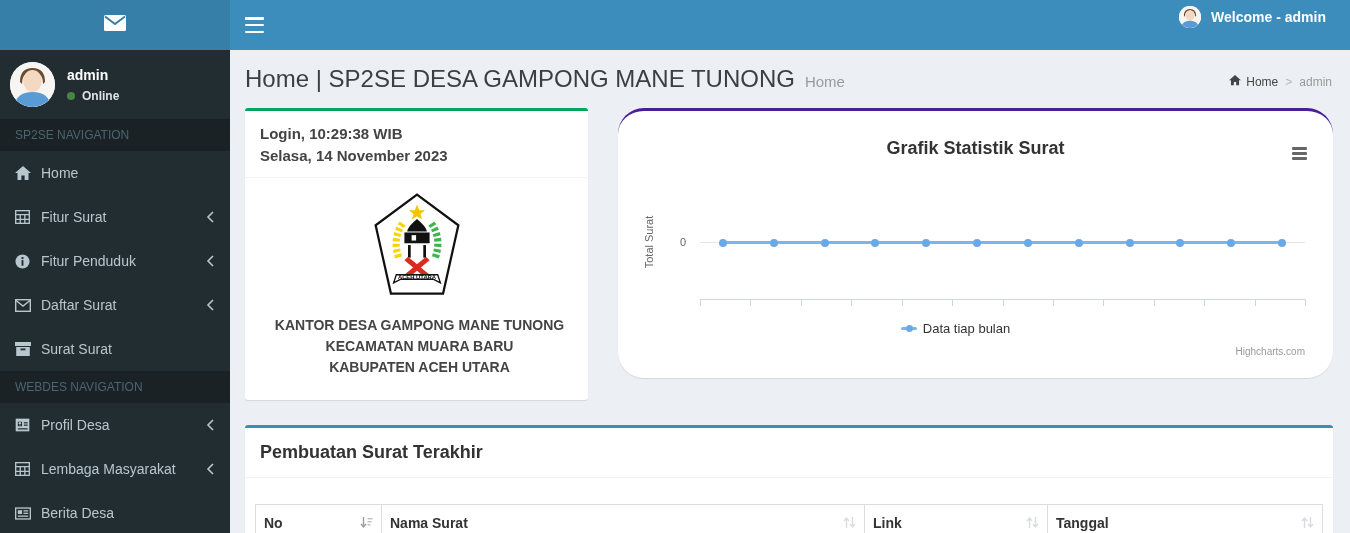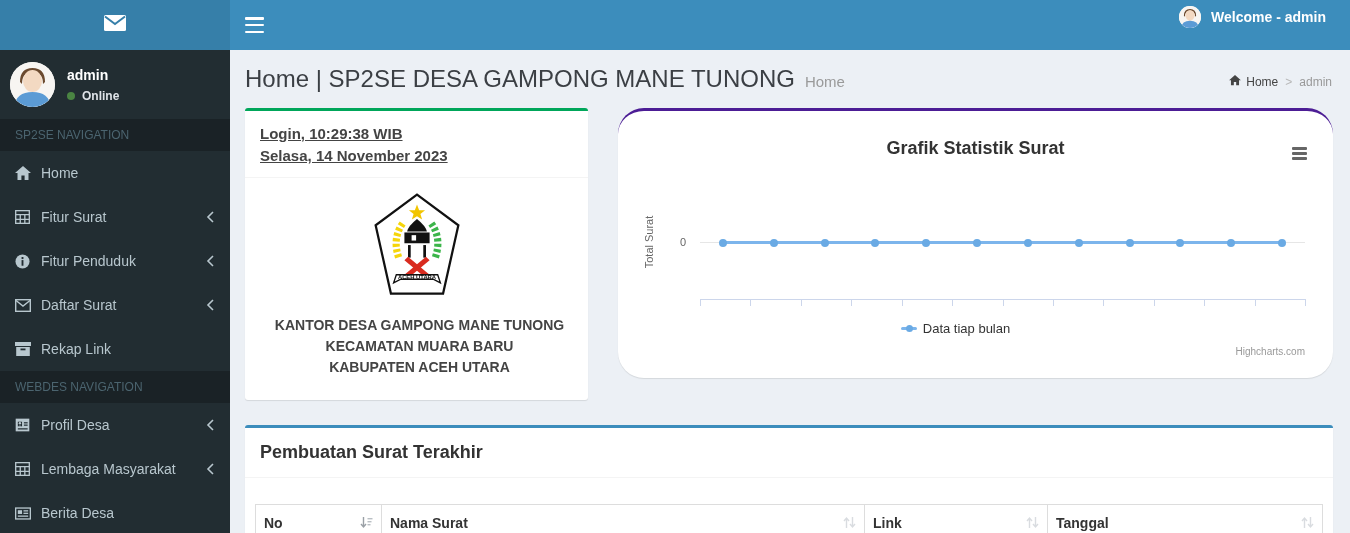--- a/index.html
+++ b/index.html
@@ -44,21 +44,21 @@
 
   .box { position:absolute; background:#fff; border-radius:3px;
          box-shadow:0 1px 1px rgba(0,0,0,0.1); }
   .bt-green { border-top:3px solid #00a65a; }
   .bt-red   { border-top:3px solid #4c1d95;border-radius:26px; }
   .bt-blue  { border-top:3px solid #3c8dbc; }
 
   
   .login-box { left:15px; top:58px; width:343px; height:292px; }
   .login-box .lb-head { padding:12px 15px 10px; border-bottom:1px solid #f4f4f4; }
-  .login-line { font-size:15px; font-weight:700; color:#444; line-height:1.45;text-decoration:underline; }
+  .login-line { font-size:15px; font-weight:700; color:#444; line-height:1.45; }
   .lb-body { text-align:center; padding-top:14px; }
   .office-lines { margin-top:12px; }
   .office-line { font-size:14px; font-weight:700; color:#444; line-height:21px;margin-left:6px; }
 
   
   .chart-box { left:388px; top:58px; width:715px; height:270px; }
   .chart-title { position:absolute; top:27px; left:0; right:0; text-align:center;
                  font-size:18px; font-weight:700; color:#333; }
   .context-btn { position:absolute; top:36px; right:26px; width:15px; height:13px; cursor:pointer;
                  display:flex; flex-direction:column; justify-content:space-between; }
@@ -200,21 +200,21 @@
   </div>
 
   <div class="menu-item">
     <span class="mi-icon">
       <svg width="16" height="14" viewBox="0 0 16 14">
           <rect x="0" y="0" width="16" height="4" fill="#b8c7ce"></rect>
           <rect x="1.2" y="5" width="13.6" height="9" fill="#b8c7ce"></rect>
           <rect x="5.5" y="6.5" width="5" height="1.8" fill="#222d32"></rect>
         </svg>
     </span>
-    <span>Rekap Link</span>
+    <span>Surat Surat</span>
   </div>
 
   <div class="menu-header">WEBDES NAVIGATION</div>
 
   <div class="menu-item">
     <span class="mi-icon">
       <svg width="15" height="14" viewBox="0 0 16 15">
           <rect x="0.7" y="0.7" width="14.6" height="13.6" fill="#b8c7ce"></rect>
           <rect x="3" y="4" width="4.5" height="5" fill="#222d32"></rect>
           <circle cx="5.2" cy="5.7" r="1.3" fill="#b8c7ce"></circle>

